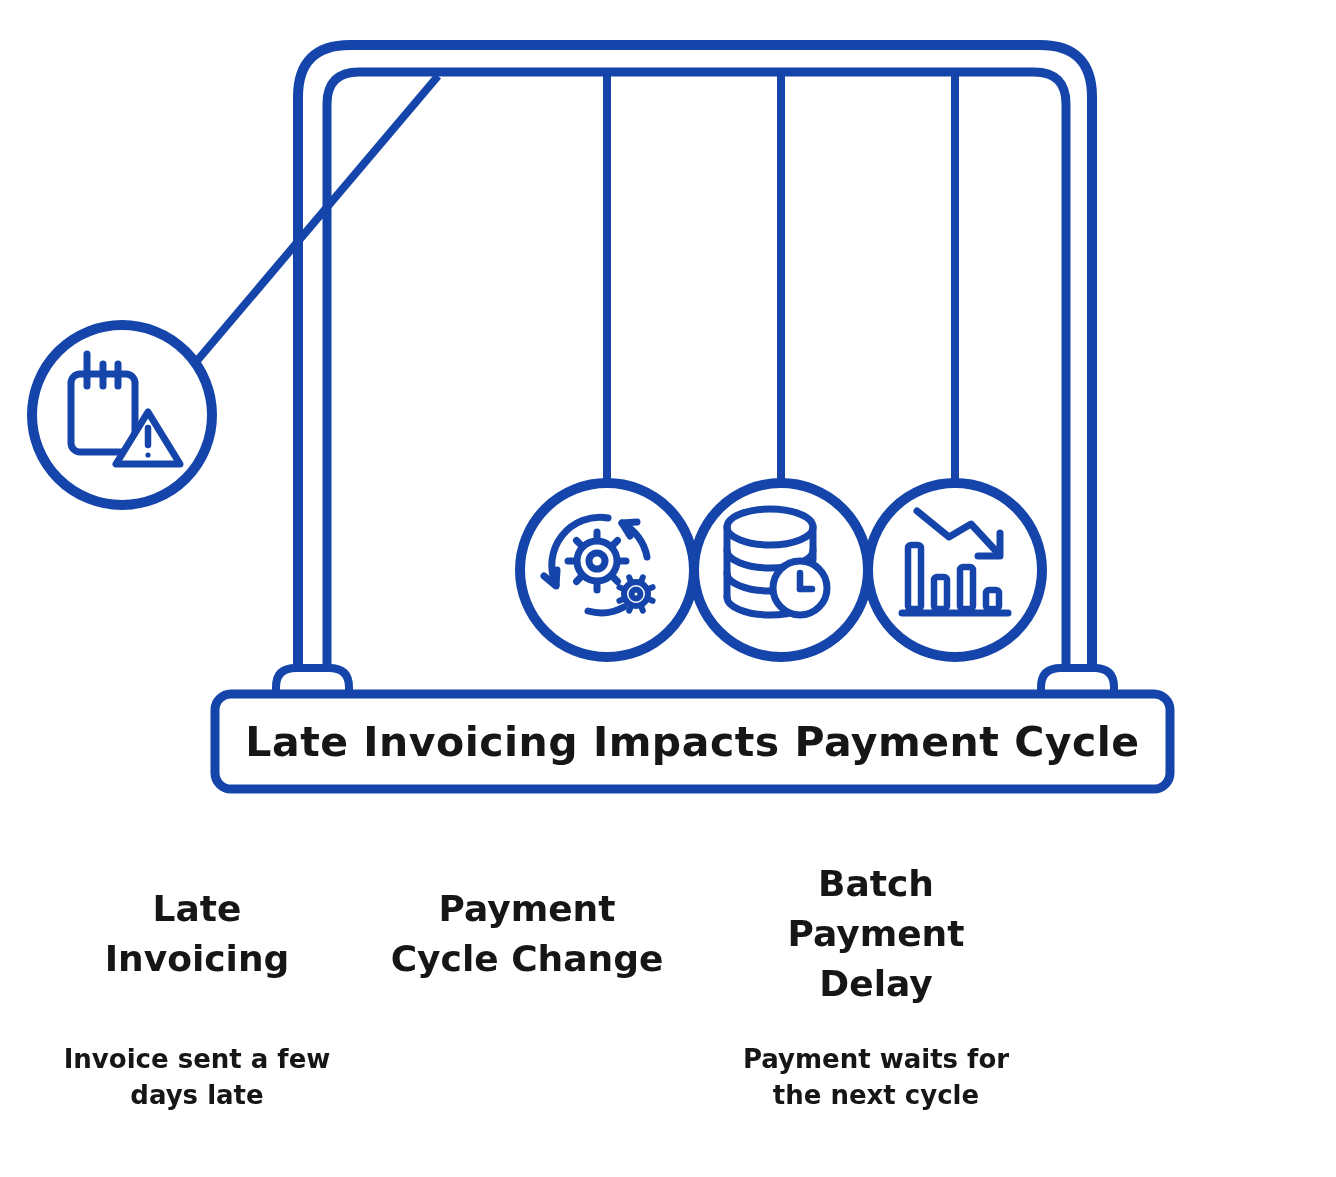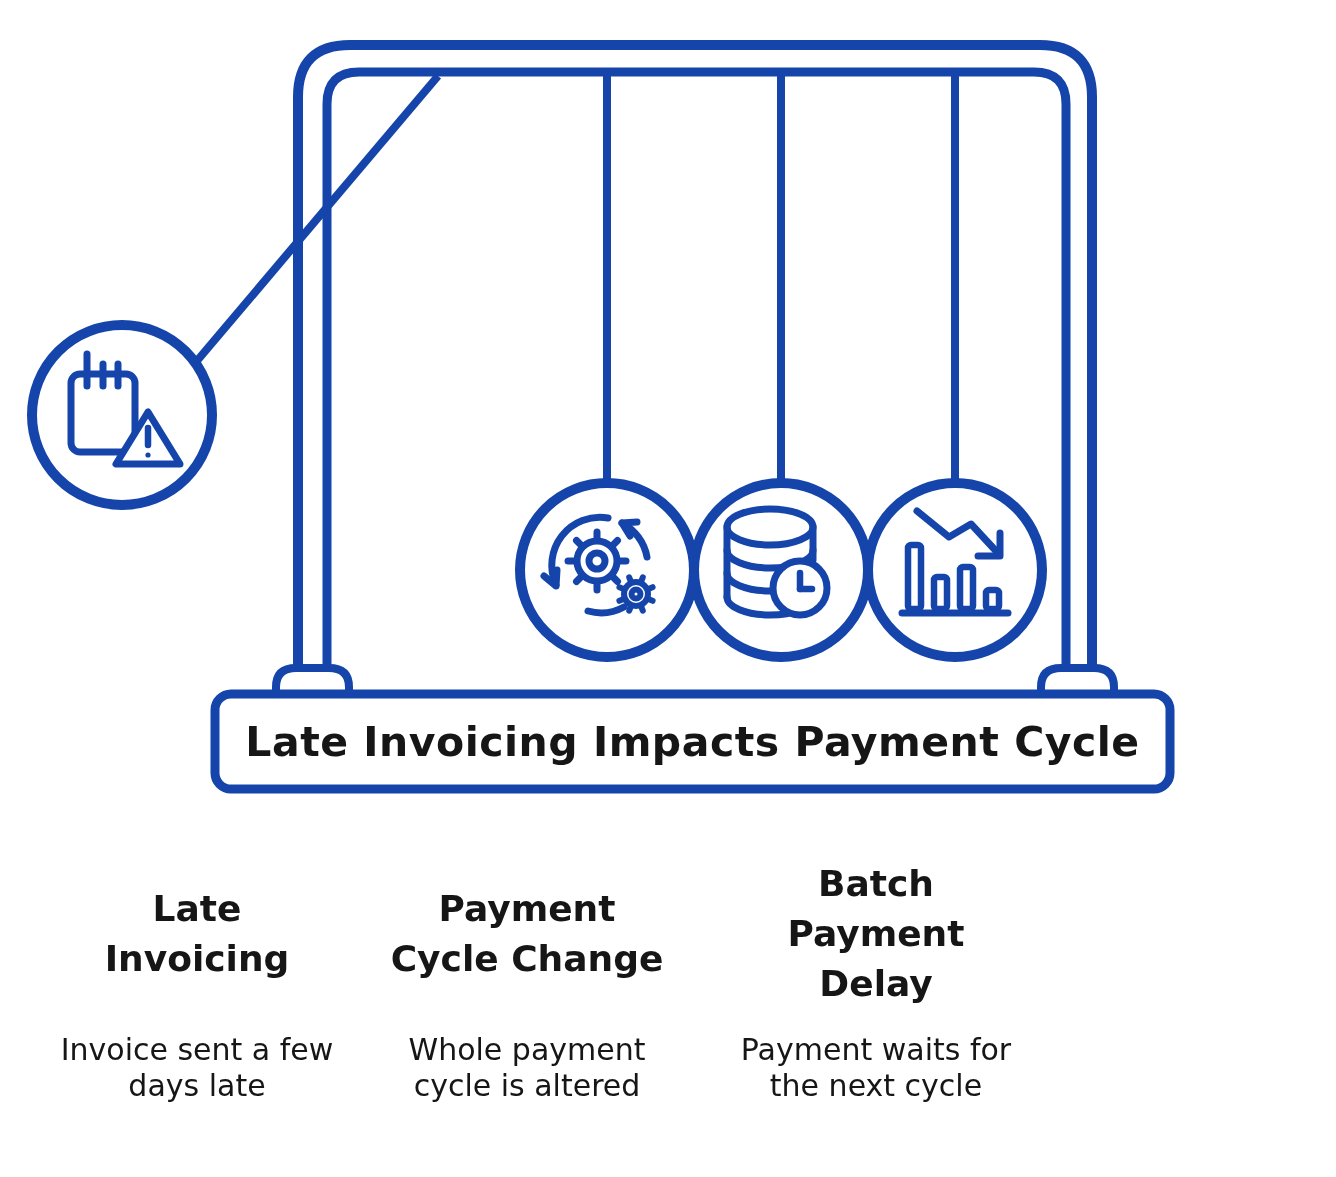--- a/index.html
+++ b/index.html
@@ -19,21 +19,21 @@
   .column{position:absolute;top:858px;width:300px;text-align:center;color:#161616;}
   .col-1{left:47px;}
   .col-2{left:377px;}
   .col-3{left:726px;}
   .col-4{left:1028px;}
   .heading{
     height:152px;display:flex;align-items:center;justify-content:center;
     font-size:36px;line-height:50px;font-weight:800;white-space:pre-line;
   }
   .desc{
-    margin-top:22px;font-size:30px;line-height:36px;font-weight:400;white-space:pre-line;
+    margin-top:31px;font-size:26px;line-height:36px;font-weight:700;white-space:pre-line;
   }
 </style>
 </head>
 <body>
 
 <div class="stage">
 
   <svg class="cradle" viewBox="0 0 1336 1177">
 
     <g fill="none" stroke="#1545AA" stroke-linecap="round">
@@ -139,22 +139,20 @@
 
   <div class="column col-1">
     <div class="heading">Late
 Invoicing</div>
     <div class="desc">Invoice sent a few
 days late</div>
   </div>
   <div class="column col-2">
     <div class="heading">Payment
 Cycle Change</div>
-    <div class="desc">Whole payment
-cycle is altered</div>
   </div>
   <div class="column col-3">
     <div class="heading">Batch
 Payment
 Delay</div>
     <div class="desc">Payment waits for
 the next cycle</div>
   </div>
 
 </div>

